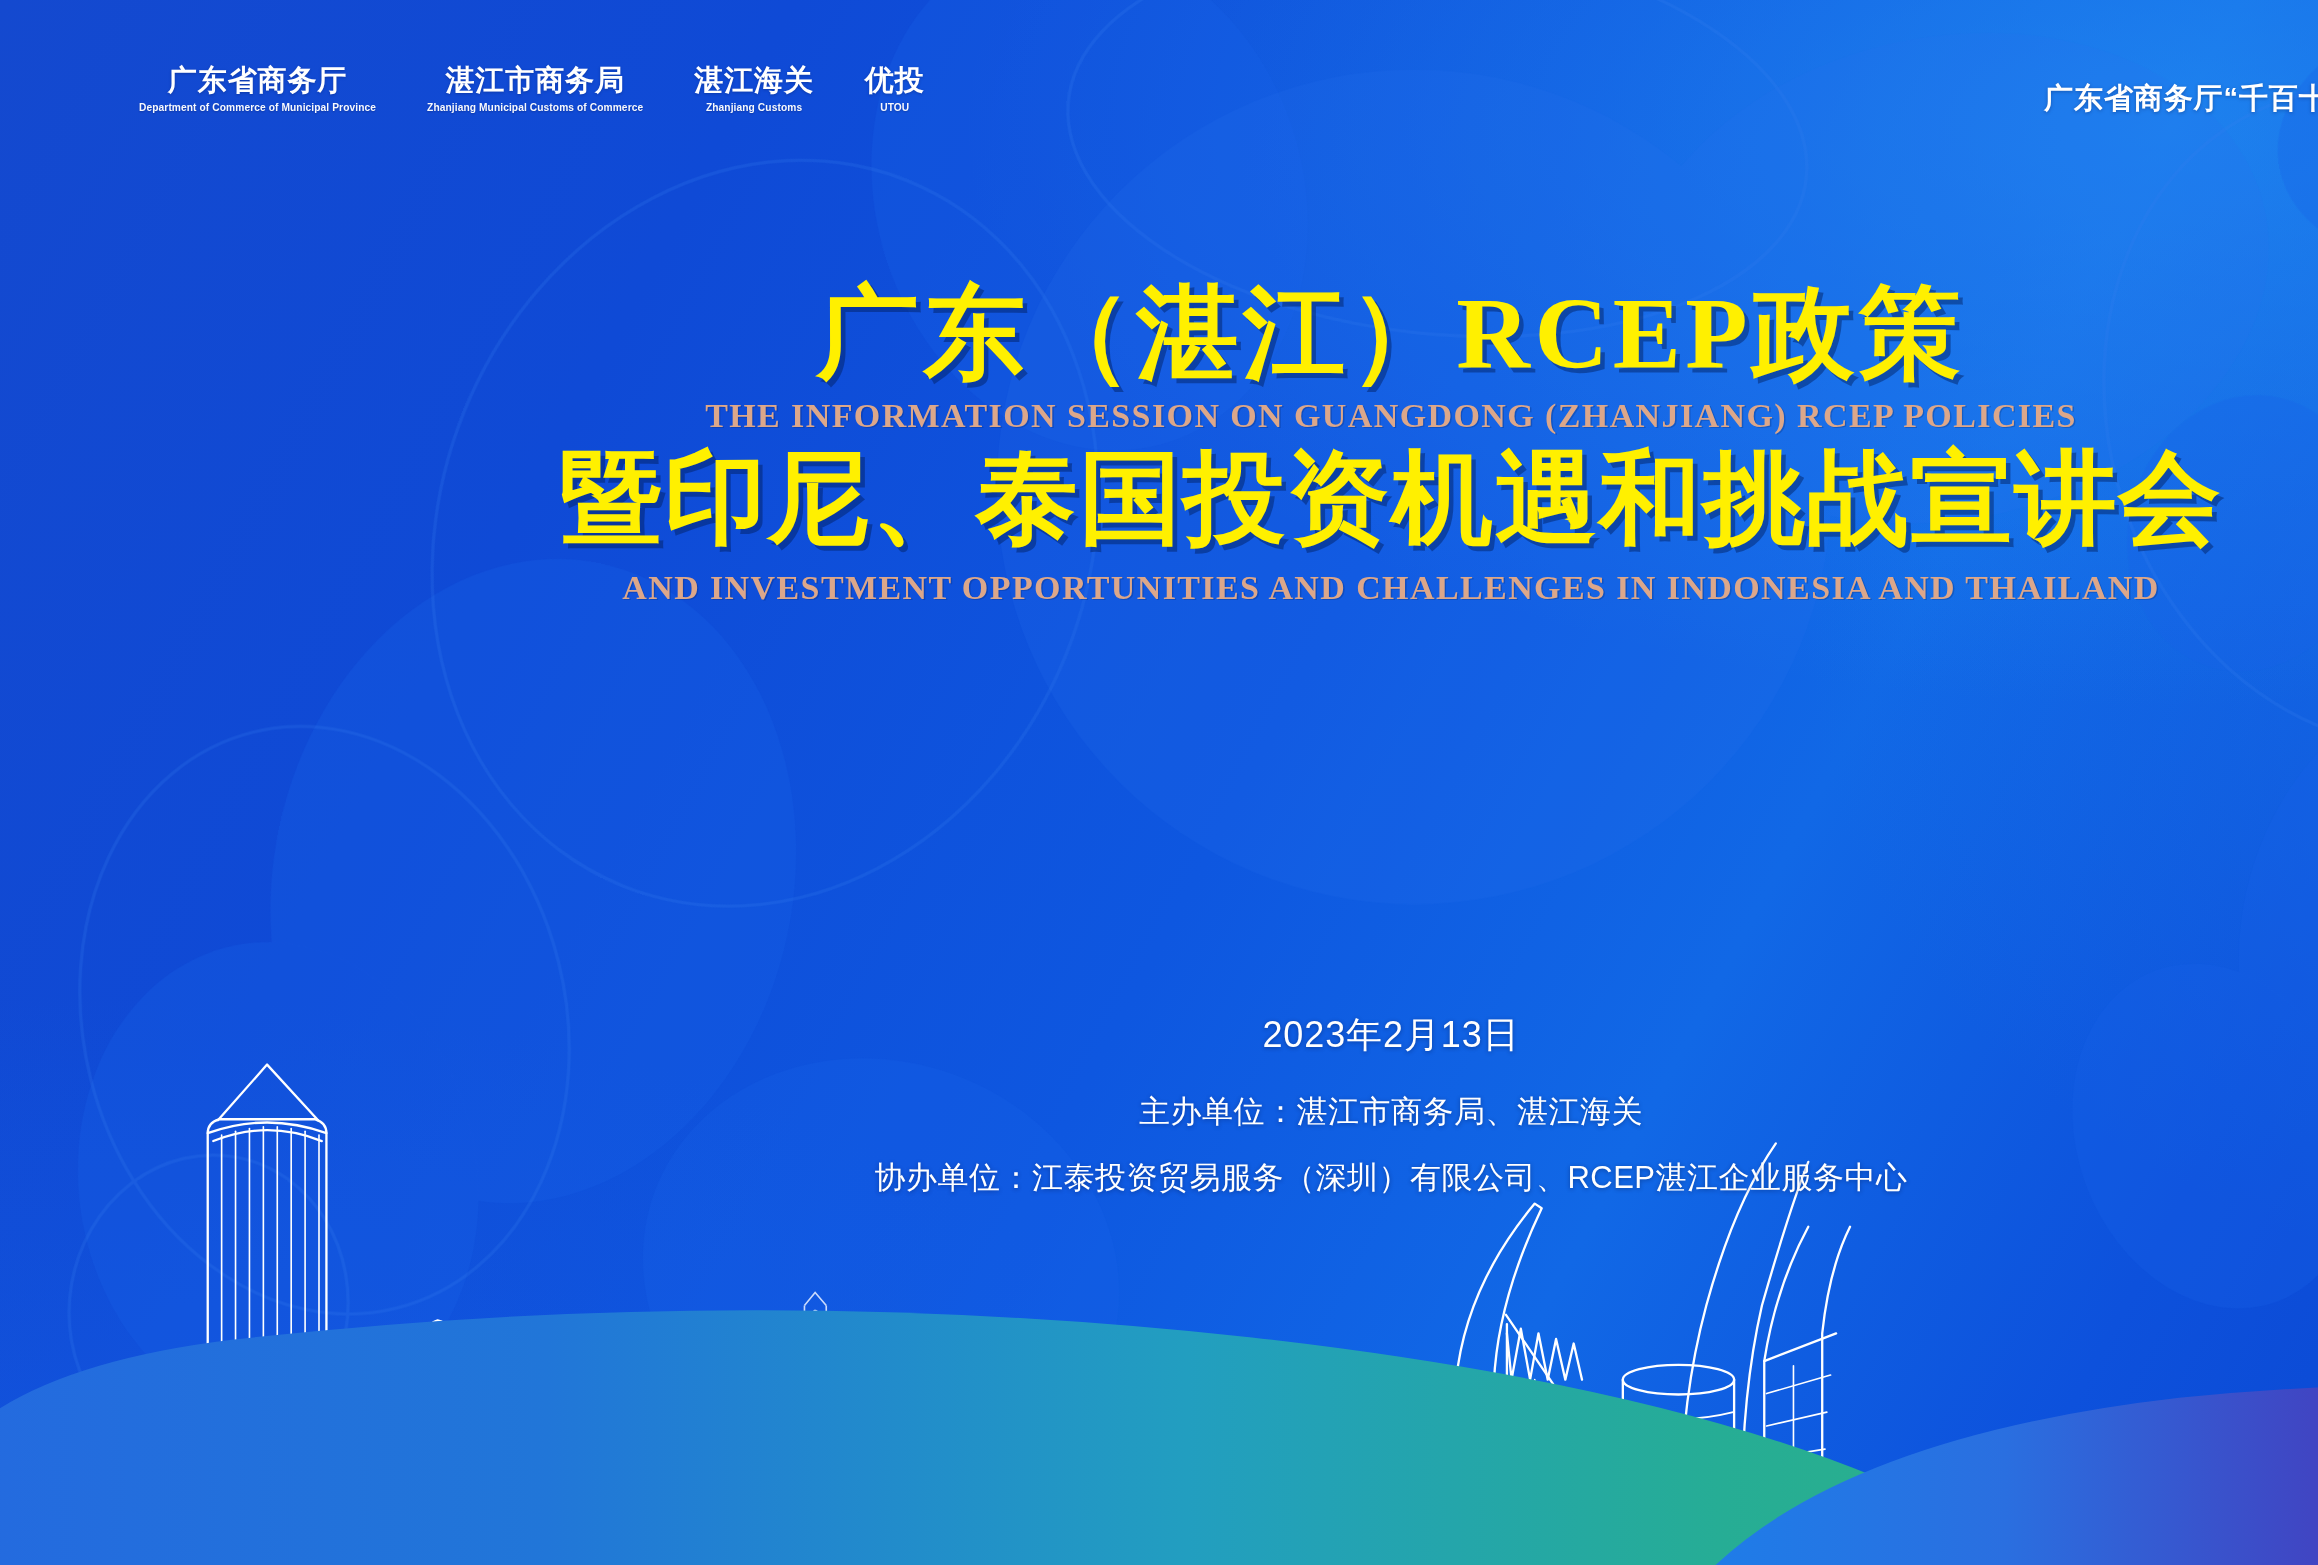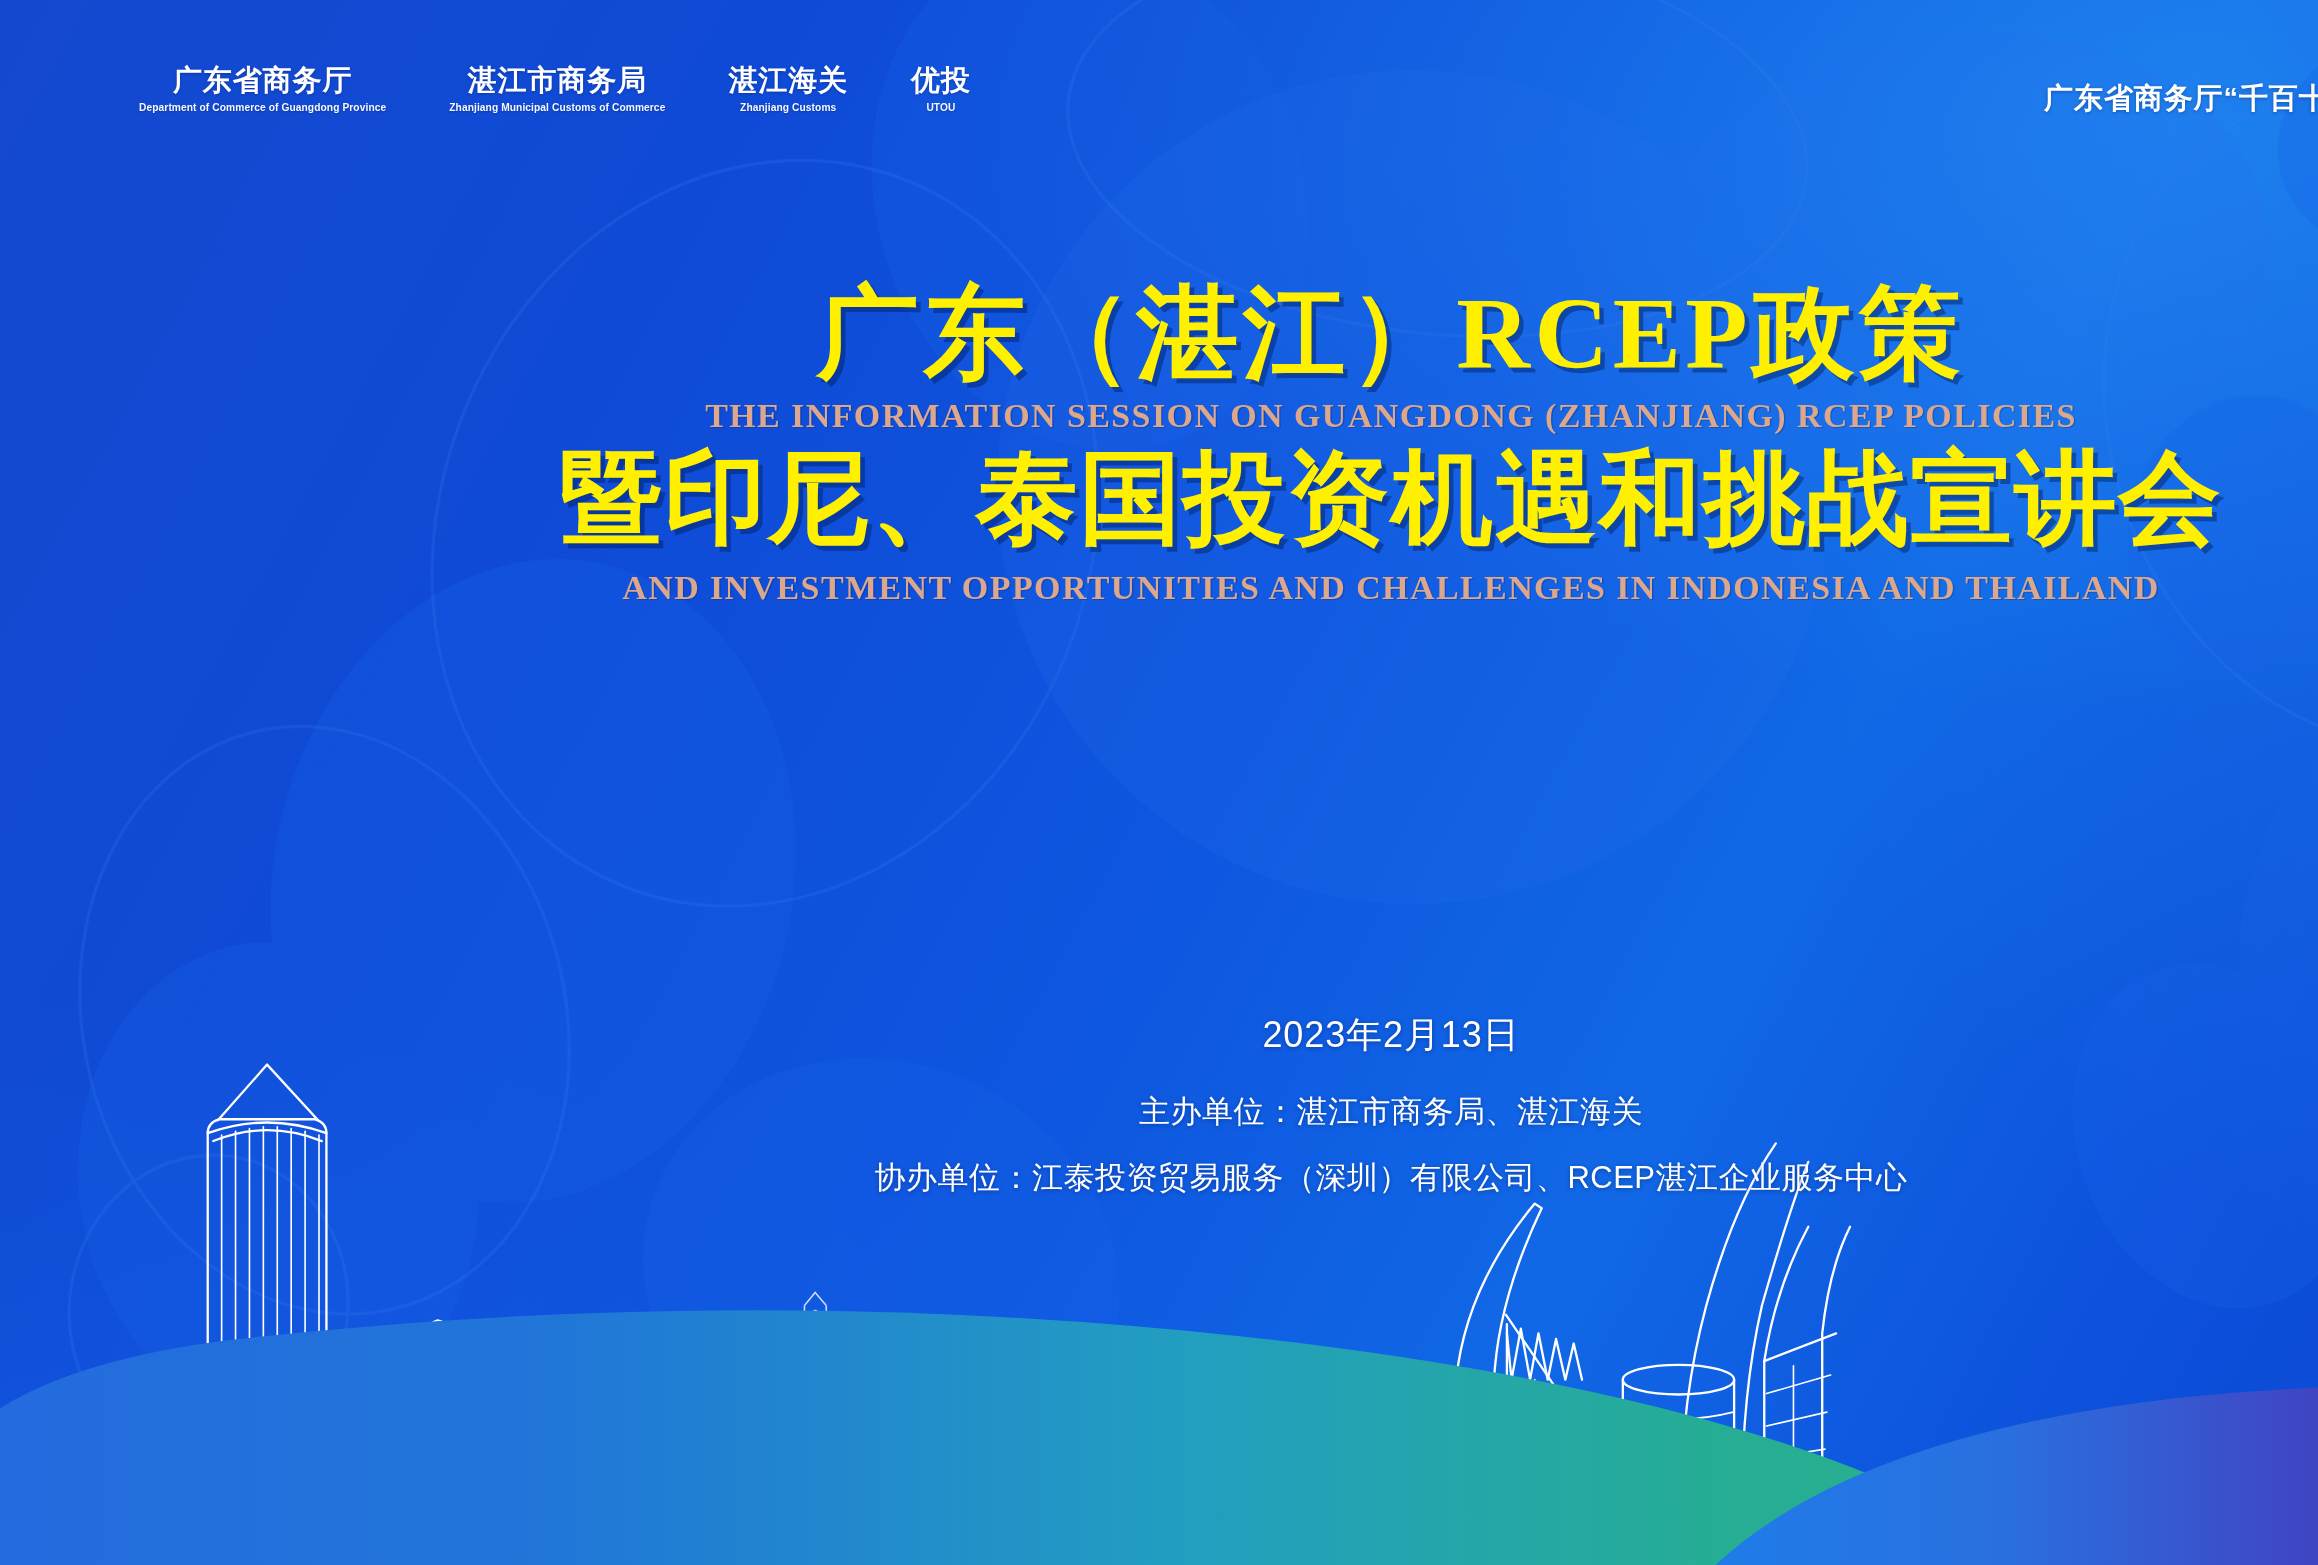--- a/index.html
+++ b/index.html
@@ -17,21 +17,21 @@
       linear-gradient(118deg,#1449cf 0%, #0f4ad6 22%, #0e57e0 46%, #1168e6 62%, #0d51dc 78%, #0a3fca 100%);
   }
 
   
   .blobs{position:absolute;inset:0;z-index:1;pointer-events:none;}
   .blobs svg{width:100%;height:100%;display:block;}
 
   
   .logo-row{
     position:absolute;left:139px;top:65px;z-index:6;
-    display:flex;align-items:flex-start;gap:12px;
+    display:flex;align-items:flex-start;gap:0;
   }
   .logo{display:flex;flex-direction:column;align-items:center;}
   .logo .cn{
     color:#fff;font-weight:700;font-size:29px;letter-spacing:0.9px;
     line-height:1.05;white-space:nowrap;
     text-shadow:0 0.9px 2.8px rgba(0,20,70,.30);
   }
   .logo .en{
     color:#fff;font-weight:700;font-size:10.2px;letter-spacing:0.1px;
     margin-top:6.5px;white-space:nowrap;opacity:.97;
@@ -122,21 +122,21 @@
       <g fill="#2a72ee" opacity="0.18">
         <ellipse cx="3050" cy="1050" rx="900" ry="900"></ellipse>
         <ellipse cx="4200" cy="600" rx="700" ry="520" transform="rotate(-12 4200 600)"></ellipse>
       </g>
     </svg>
   </div>
 
   <div class="logo-row">
     <div class="logo g1">
       <span class="cn">广东省商务厅</span>
-      <span class="en">Department of Commerce of Guangdong Province</span>
+      <span class="en">Department of Commerce of Municipal Province</span>
     </div>
     <div class="logo g2">
       <span class="cn">湛江市商务局</span>
       <span class="en">Zhanjiang Municipal Customs of Commerce</span>
     </div>
     <div class="logo g3">
       <span class="cn">湛江海关</span>
       <span class="en">Zhanjiang Customs</span>
     </div>
     <div class="logo g4">

